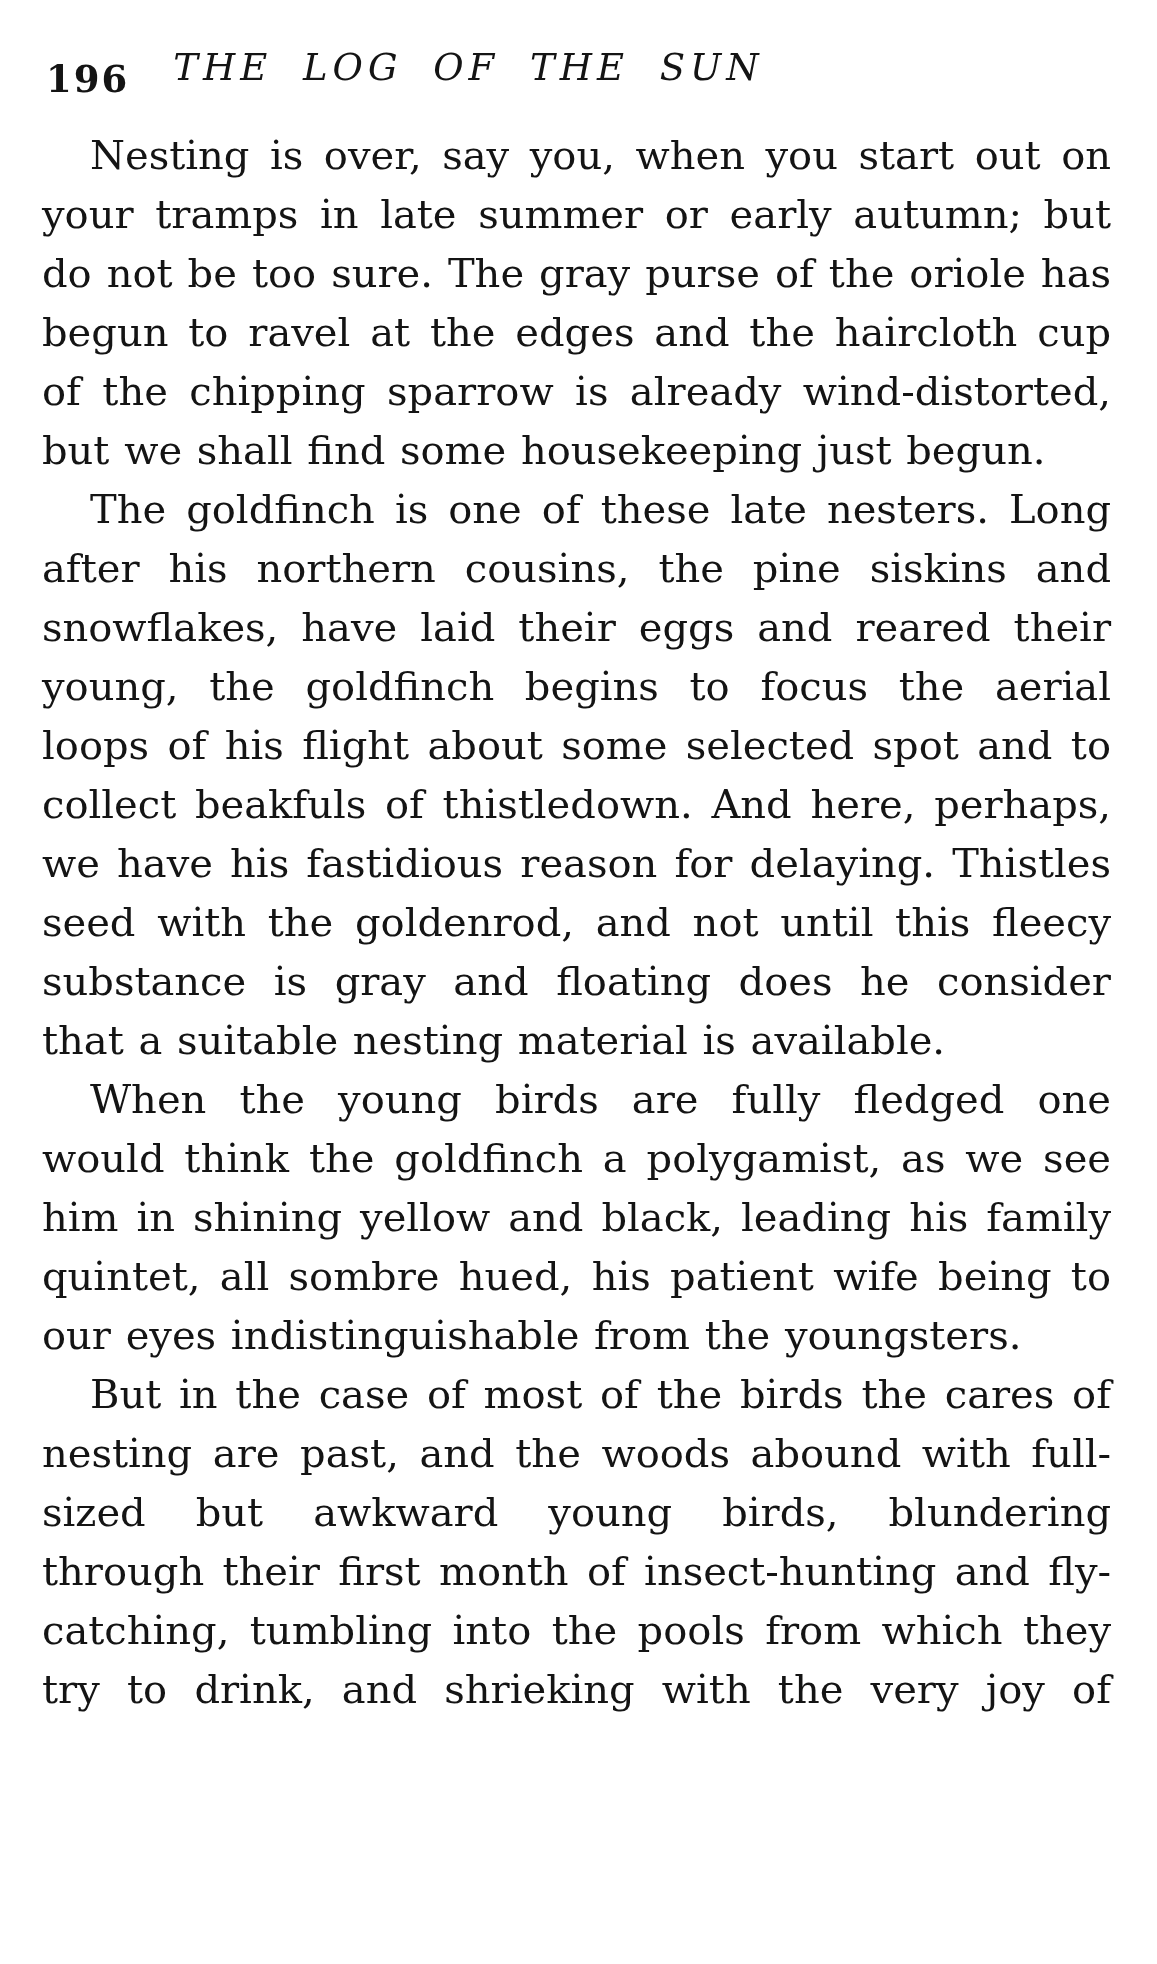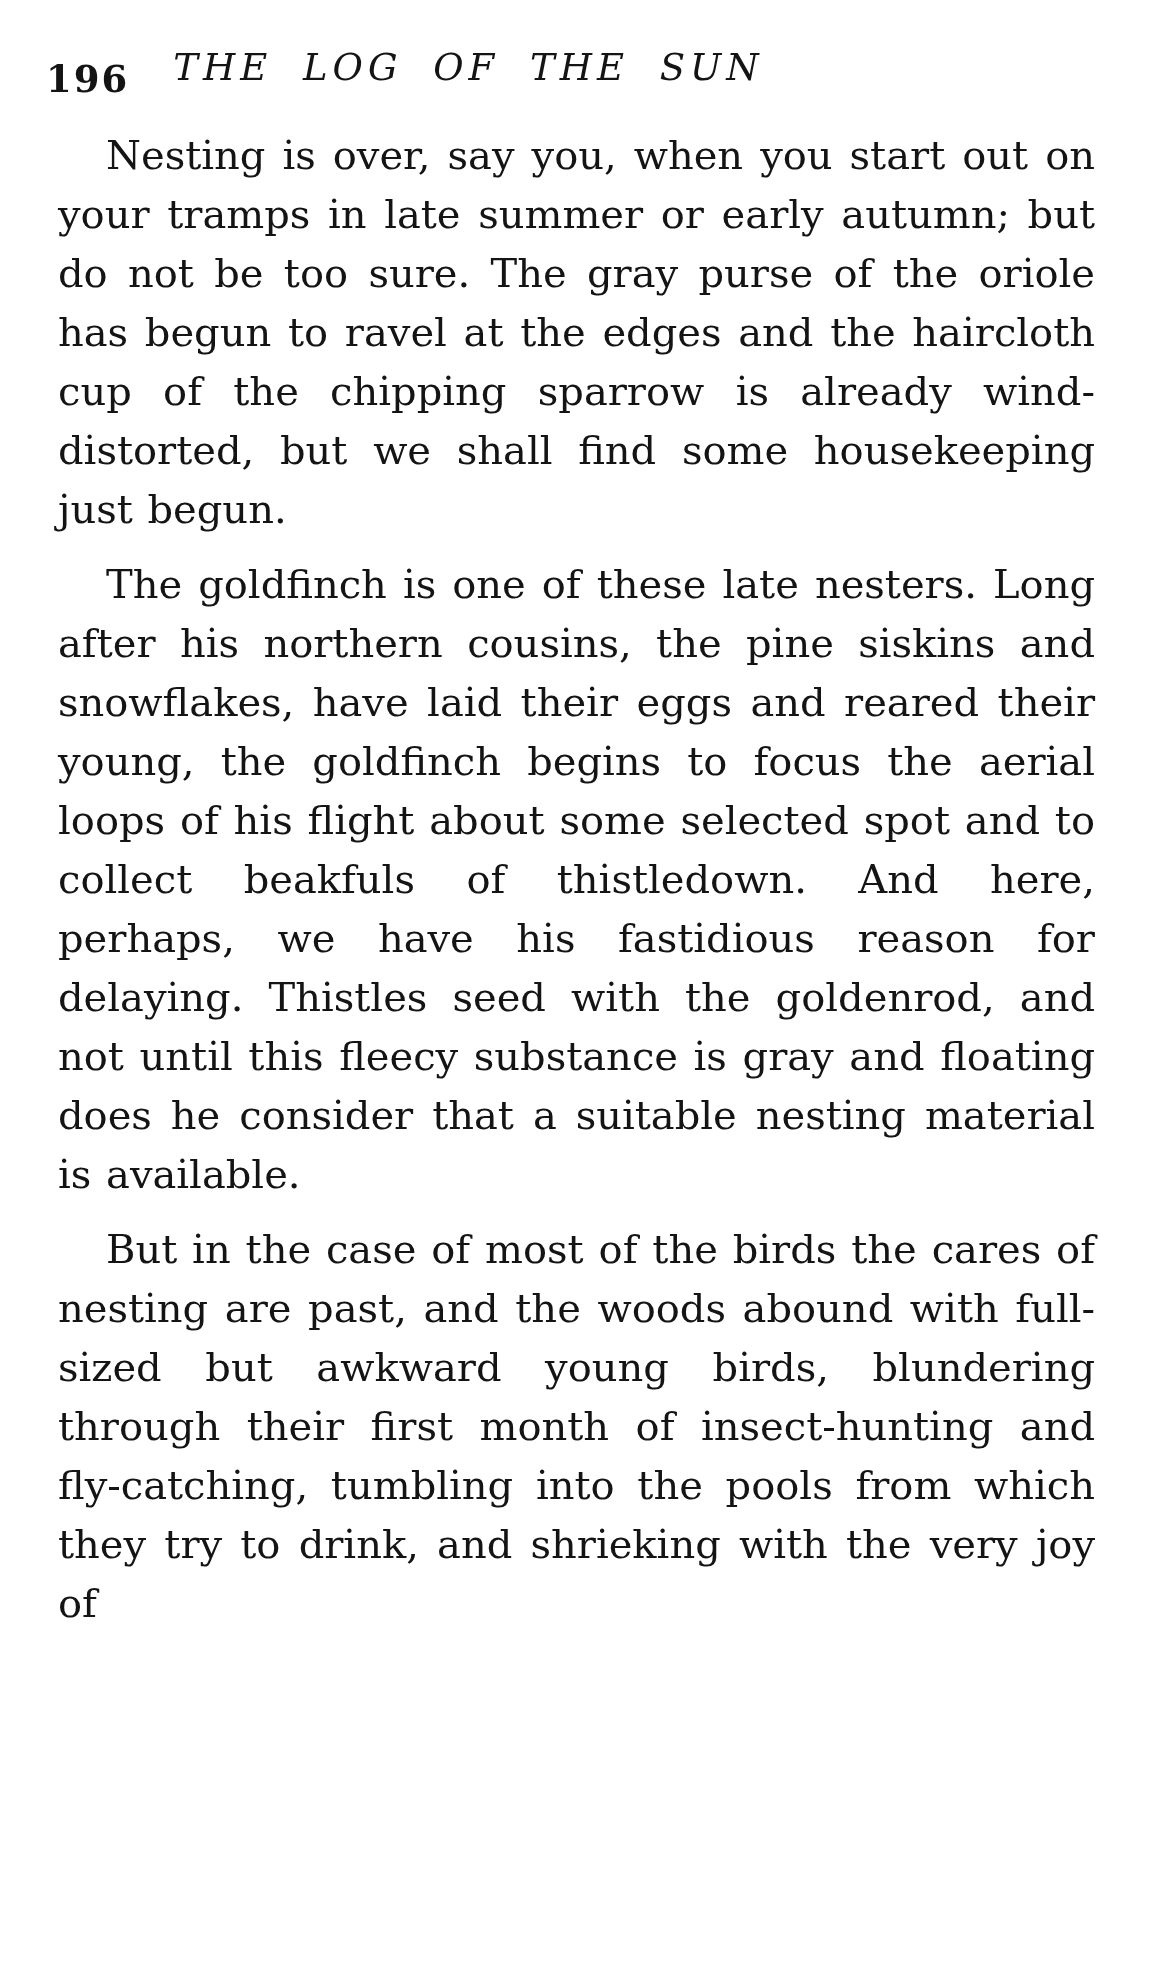--- a/index.html
+++ b/index.html
@@ -40,21 +40,21 @@
     left: 50%;
     top: 0;
     transform: translateX(-50%) translateX(-108px);
     font-size: 37px;
     letter-spacing: 5px;
     word-spacing: 14px;
     white-space: nowrap;
     font-style: italic;
   }
   .page-body p {
-    margin: 16px;
+    margin: 0;
     font-size: 40px;
     line-height: 59px;
     text-align: justify;
     text-indent: 48px;
     word-spacing: 2px;
   }
   .page-body p.continues {
     text-align-last: justify;
   }
 </style>
@@ -62,15 +62,16 @@
 <body>
 
 <div class="page">
   <header class="page-header">
     <span class="page-number">196</span>
     <span class="running-title">THE LOG OF THE SUN</span>
   </header>
   <main class="page-body">
     <p>Nesting is over, say you, when you start out on your tramps in late summer or early autumn; but do not be too sure. The gray purse of the oriole has begun to ravel at the edges and the haircloth cup of the chipping sparrow is already wind-distorted, but we shall find some housekeeping just begun.</p>
     <p>The goldfinch is one of these late nesters. Long after his northern cousins, the pine siskins and snowflakes, have laid their eggs and reared their young, the goldfinch begins to focus the aerial loops of his flight about some selected spot and to collect beakfuls of thistledown. And here, perhaps, we have his fastidious reason for delaying. Thistles seed with the goldenrod, and not until this fleecy substance is gray and floating does he consider that a suitable nesting material is available.</p>
+    <p>When the young birds are fully fledged one would think the goldfinch a polygamist, as we see him in shining yellow and black, leading his family quintet, all sombre hued, his patient wife being to our eyes indistinguishable from the youngsters.</p>
     <p class="continues">But in the case of most of the birds the cares of nesting are past, and the woods abound with full-sized but awkward young birds, blundering through their first month of insect-hunting and fly-catching, tumbling into the pools from which they try to drink, and shrieking with the very joy of</p>
   </main>
 </div>
 
 </body></html>

